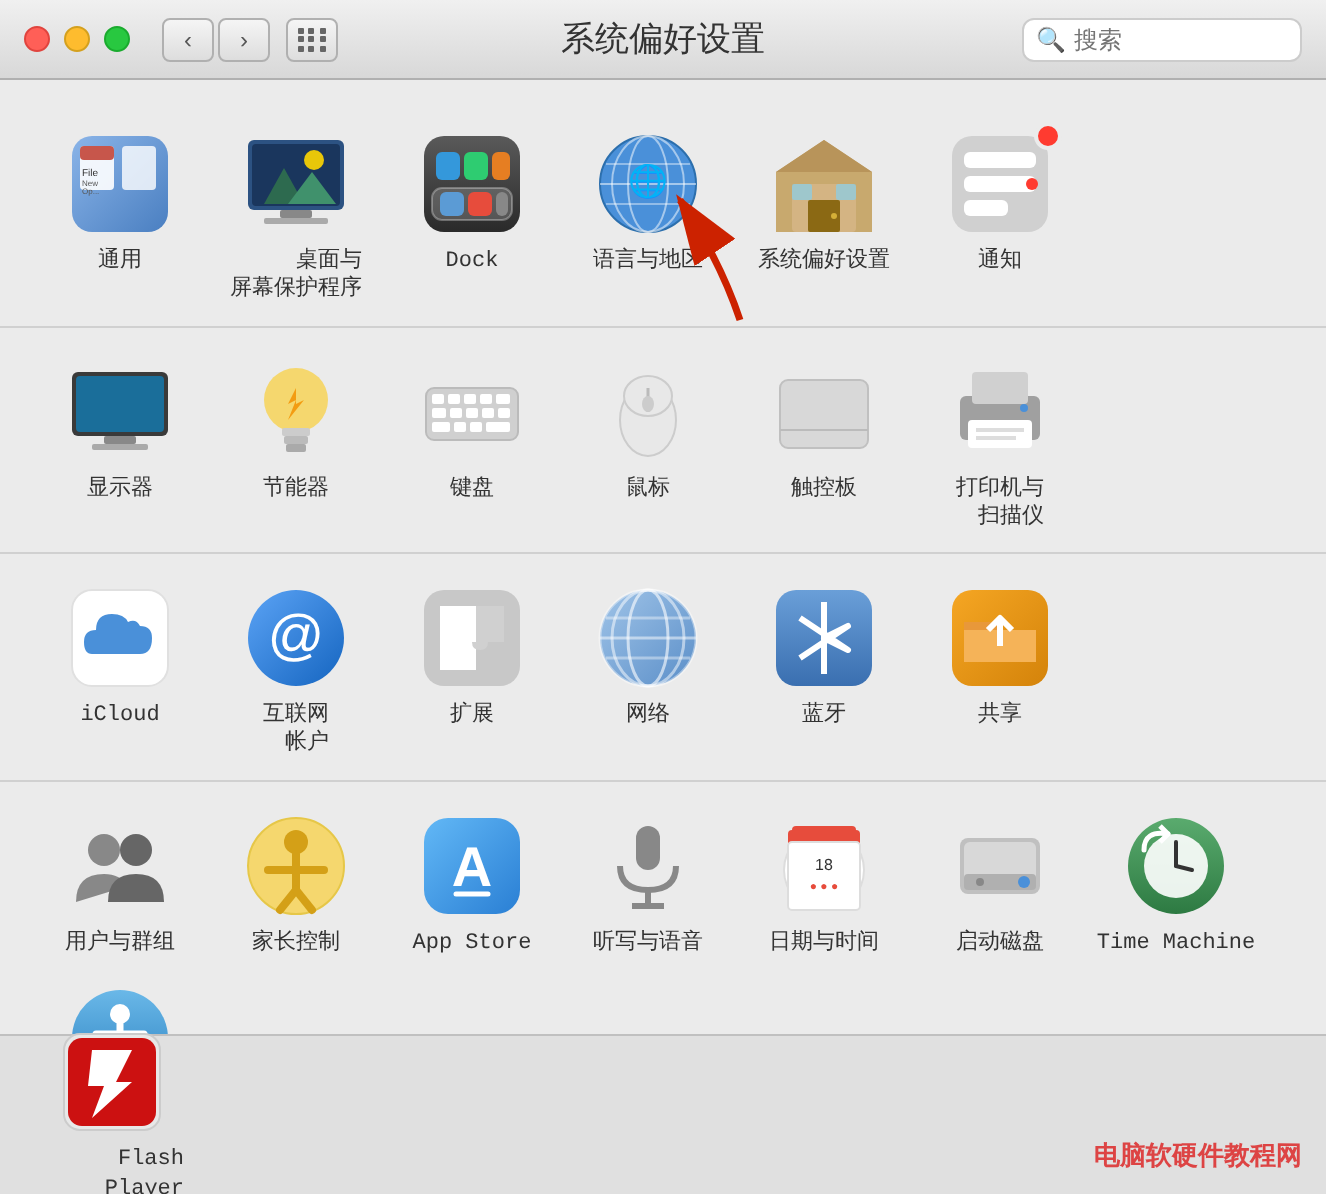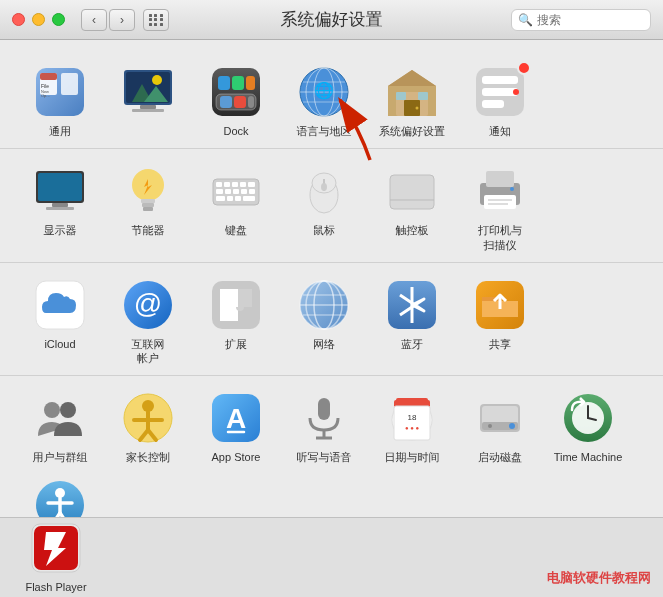--- a/index.html
+++ b/index.html
@@ -154,23 +154,24 @@
       align-items: center;
       justify-content: center;
       margin-bottom: 4px;
       font-size: 38px;
       position: relative;
     }
 
     .icon-label {
       font-size: 11px;
       color: #333;
-      text-align: center;
+      text-align: right;
       line-height: 1.3;
       max-width: 80px;
+      font-family: Liberation Mono, monospace;
     }
 
     
     .icon-svg {
       width: 52px;
       height: 52px;
     }
 
     
     .bottom-area {
@@ -276,20 +277,21 @@
             <rect x="4" y="6" width="44" height="31" rx="2" fill="#1a365d"></rect>
 
             <polygon points="10,36 20,18 30,36" fill="#2d6a4f"></polygon>
             <polygon points="22,36 34,20 46,36" fill="#40916c"></polygon>
 
             <circle cx="35" cy="14" r="5" fill="#ffd700" opacity="0.9"></circle>
             <rect x="18" y="39" width="16" height="4" rx="1" fill="#888"></rect>
             <rect x="10" y="43" width="32" height="3" rx="1" fill="#aaa"></rect>
           </svg>
         </div>
+        <span class="icon-label">桌面与<br>屏幕保护程序</span>
       </div>
 
       <div class="icon-item">
         <div class="icon-box">
           <svg class="icon-svg" viewBox="0 0 52 52">
             <rect x="2" y="2" width="48" height="48" rx="10" fill="url(#dock-grad)"></rect>
             <defs>
                 <linearGradient id="dock-grad" x1="0" y1="0" x2="0" y2="1">
                   <stop offset="0%" stop-color="#5a5a5a"></stop>
                   <stop offset="100%" stop-color="#2a2a2a"></stop>

